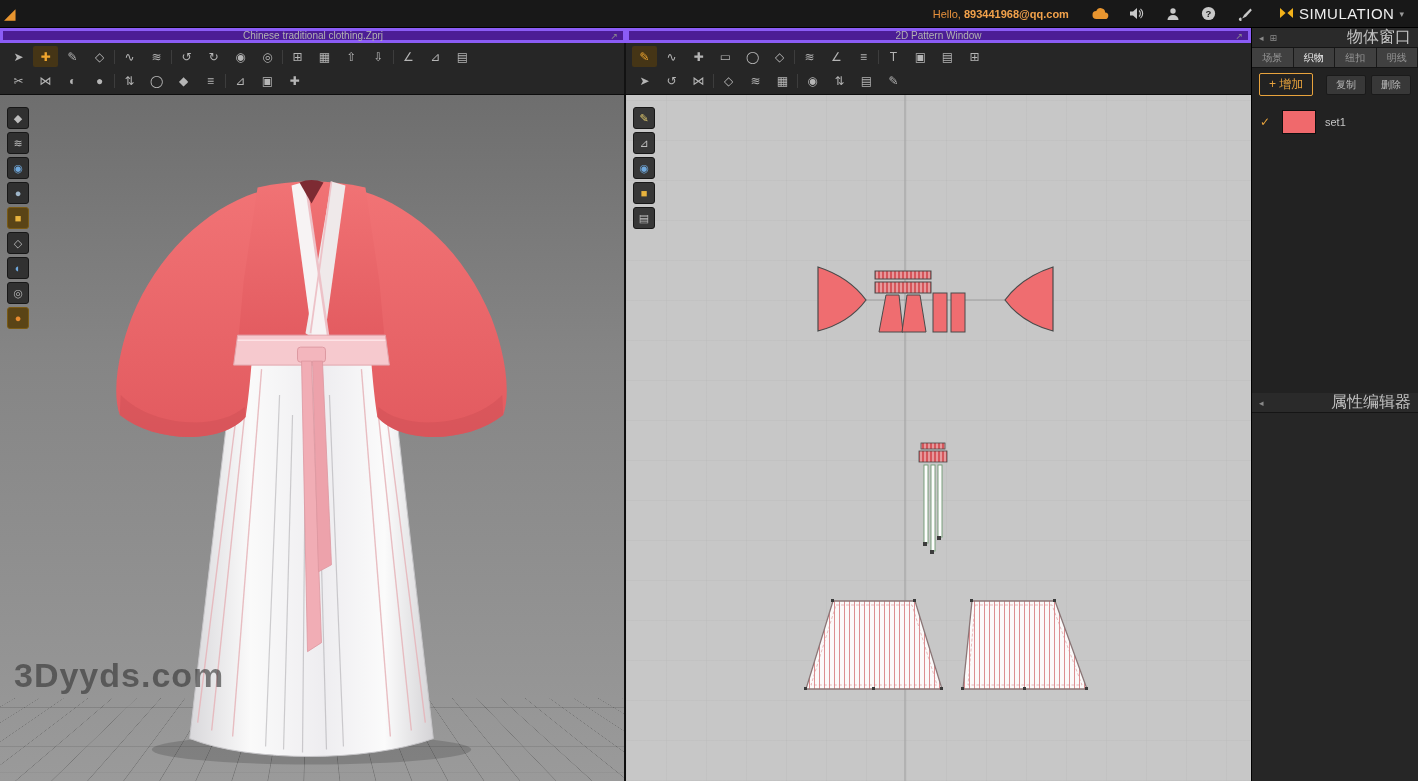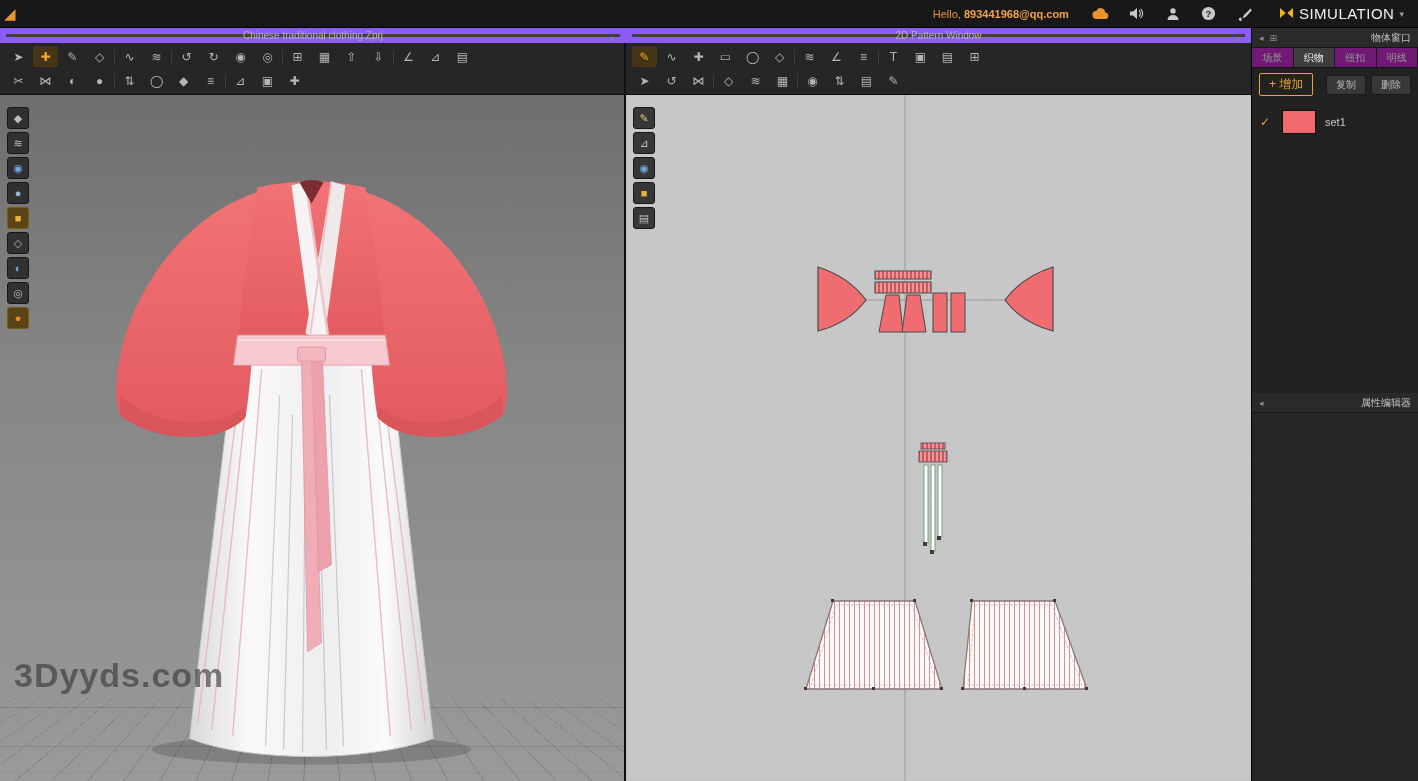--- a/index.html
+++ b/index.html
@@ -18,21 +18,21 @@
   .top-icon { width:26px; height:20px; display:flex; align-items:center; justify-content:center; margin:0 5px; }
   .sim { display:flex; align-items:center; gap:5px; margin-left:10px; padding:2px 6px; }
   .sim-label { color:#efefef; font-size:15px; font-weight:normal; letter-spacing:.5px; }
   .sim-caret { color:#9a9a9a; font-size:9px; }
 
   
   .main { display:flex; height:753px; }
   .left-col { width:1251px; display:flex; flex-direction:column; }
 
   .titlebars { display:flex; height:15px; }
-  .titlebar { background:#404040; border:6px solid #8b5cf6; color:#b2b2b2; font-size:10px;
+  .titlebar { background:#4c1d95; border:3px solid #8b5cf6; color:#b2b2b2; font-size:10px;
     display:flex; align-items:center; justify-content:center; position:relative; }
   .titlebar.tb-left { width:626px; } .titlebar.tb-right { flex:1; }
   .popout { position:absolute; right:5px; top:0; font-size:9px; color:#8d8d8d; cursor:pointer; }
 
   .toolbars { display:flex; height:52px; background:#262626; border-bottom:1px solid #0d0d0d; }
   .toolbar-block { display:flex; flex-direction:column; justify-content:center; gap:3px; padding:2px 6px; }
   .toolbar-block.lb { width:626px; border-right:2px solid #121212; }
   .toolbar-block.rb { flex:1; }
   .toolbar-row { display:flex; align-items:center; gap:2px; }
   .tbtn { width:25px; height:21px; border:none; background:transparent; color:#b5b5b5;
@@ -65,24 +65,24 @@
   .viewport2d { flex:1; position:relative; overflow:hidden; background:#c7c7c7;
     background-image:
       repeating-linear-gradient(0deg, rgba(0,0,0,.025) 0 1px, transparent 1px 40px),
       repeating-linear-gradient(90deg, rgba(0,0,0,.025) 0 1px, transparent 1px 40px); }
 
   
   .sidebar { width:167px; background:#222; border-left:1px solid #000; display:flex; flex-direction:column; }
   .side-header { height:20px; background:#2a2a2a; border-bottom:1px solid #151515;
     display:flex; align-items:center; padding:0 7px; gap:6px; }
   .side-header .hicon { color:#8a8a8a; font-size:9px; cursor:pointer; }
-  .side-title { margin-left:auto; color:#c2c2c2; font-size:10px; }
+  .side-title { margin-left:auto; color:#c2c2c2; font-size:16px; }
   .side-tabs { display:flex; height:20px; background:#242424; border-bottom:1px solid #151515; }
   .side-tab { flex:1; display:flex; align-items:center; justify-content:center; font-size:10px;
-    color:#969696; background:#701a75; border-right:1px solid #191919; cursor:pointer; }
+    color:#969696; background:#404040; border-right:1px solid #191919; cursor:pointer; }
   .side-tab.active { background:#3e3e3e; color:#f2f2f2; }
   .side-actions { display:flex; align-items:center; gap:5px; padding:5px 7px; }
   .add-btn { background:transparent; border:1px solid #e8a33d; color:#e8a33d; font-size:12px;
     padding:2px 9px; border-radius:2px; cursor:pointer; font-family:inherit; }
   .small-btn { background:#383838; border:1px solid #1a1a1a; color:#b8b8b8; font-size:10px;
     padding:2px 9px; border-radius:2px; cursor:pointer; font-family:inherit; }
   .fabric-list { height:292px; overflow:hidden; }
   .fabric-row { display:flex; align-items:center; height:42px; padding:0 8px; gap:9px; cursor:pointer; }
   .check { width:13px; color:#e8a33d; font-size:12px; visibility:hidden; }
   .check.on { visibility:visible; }

